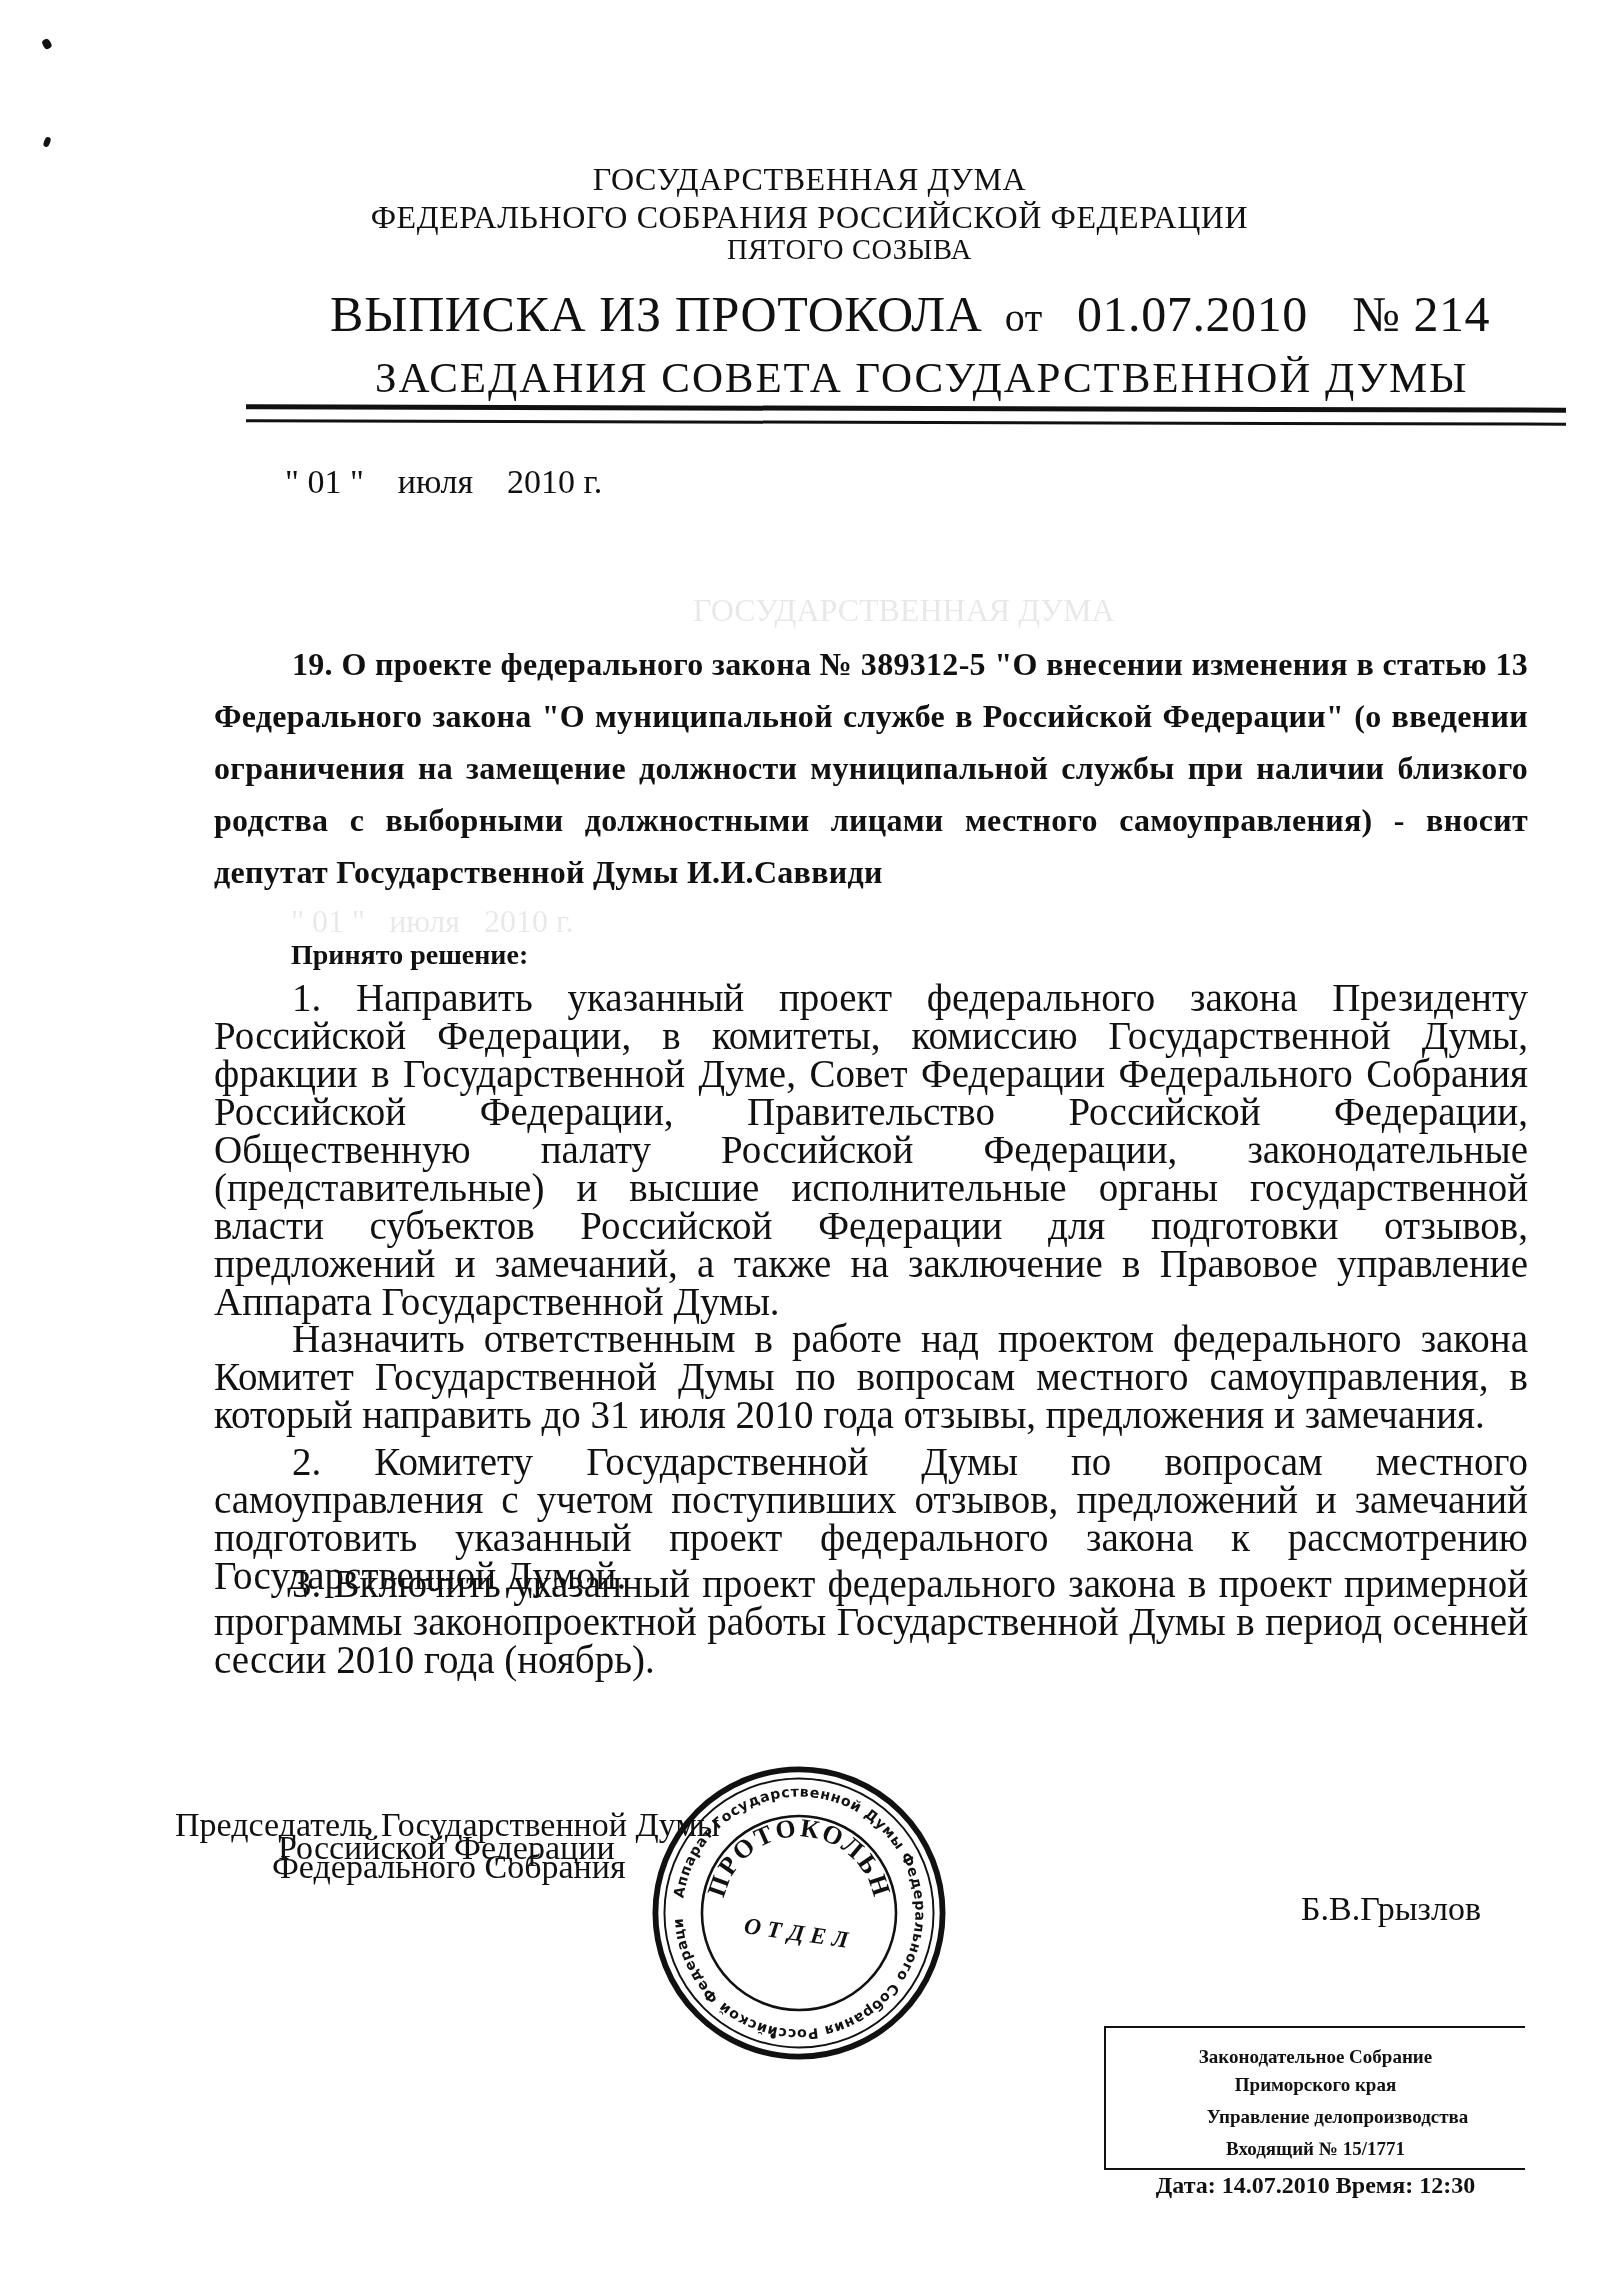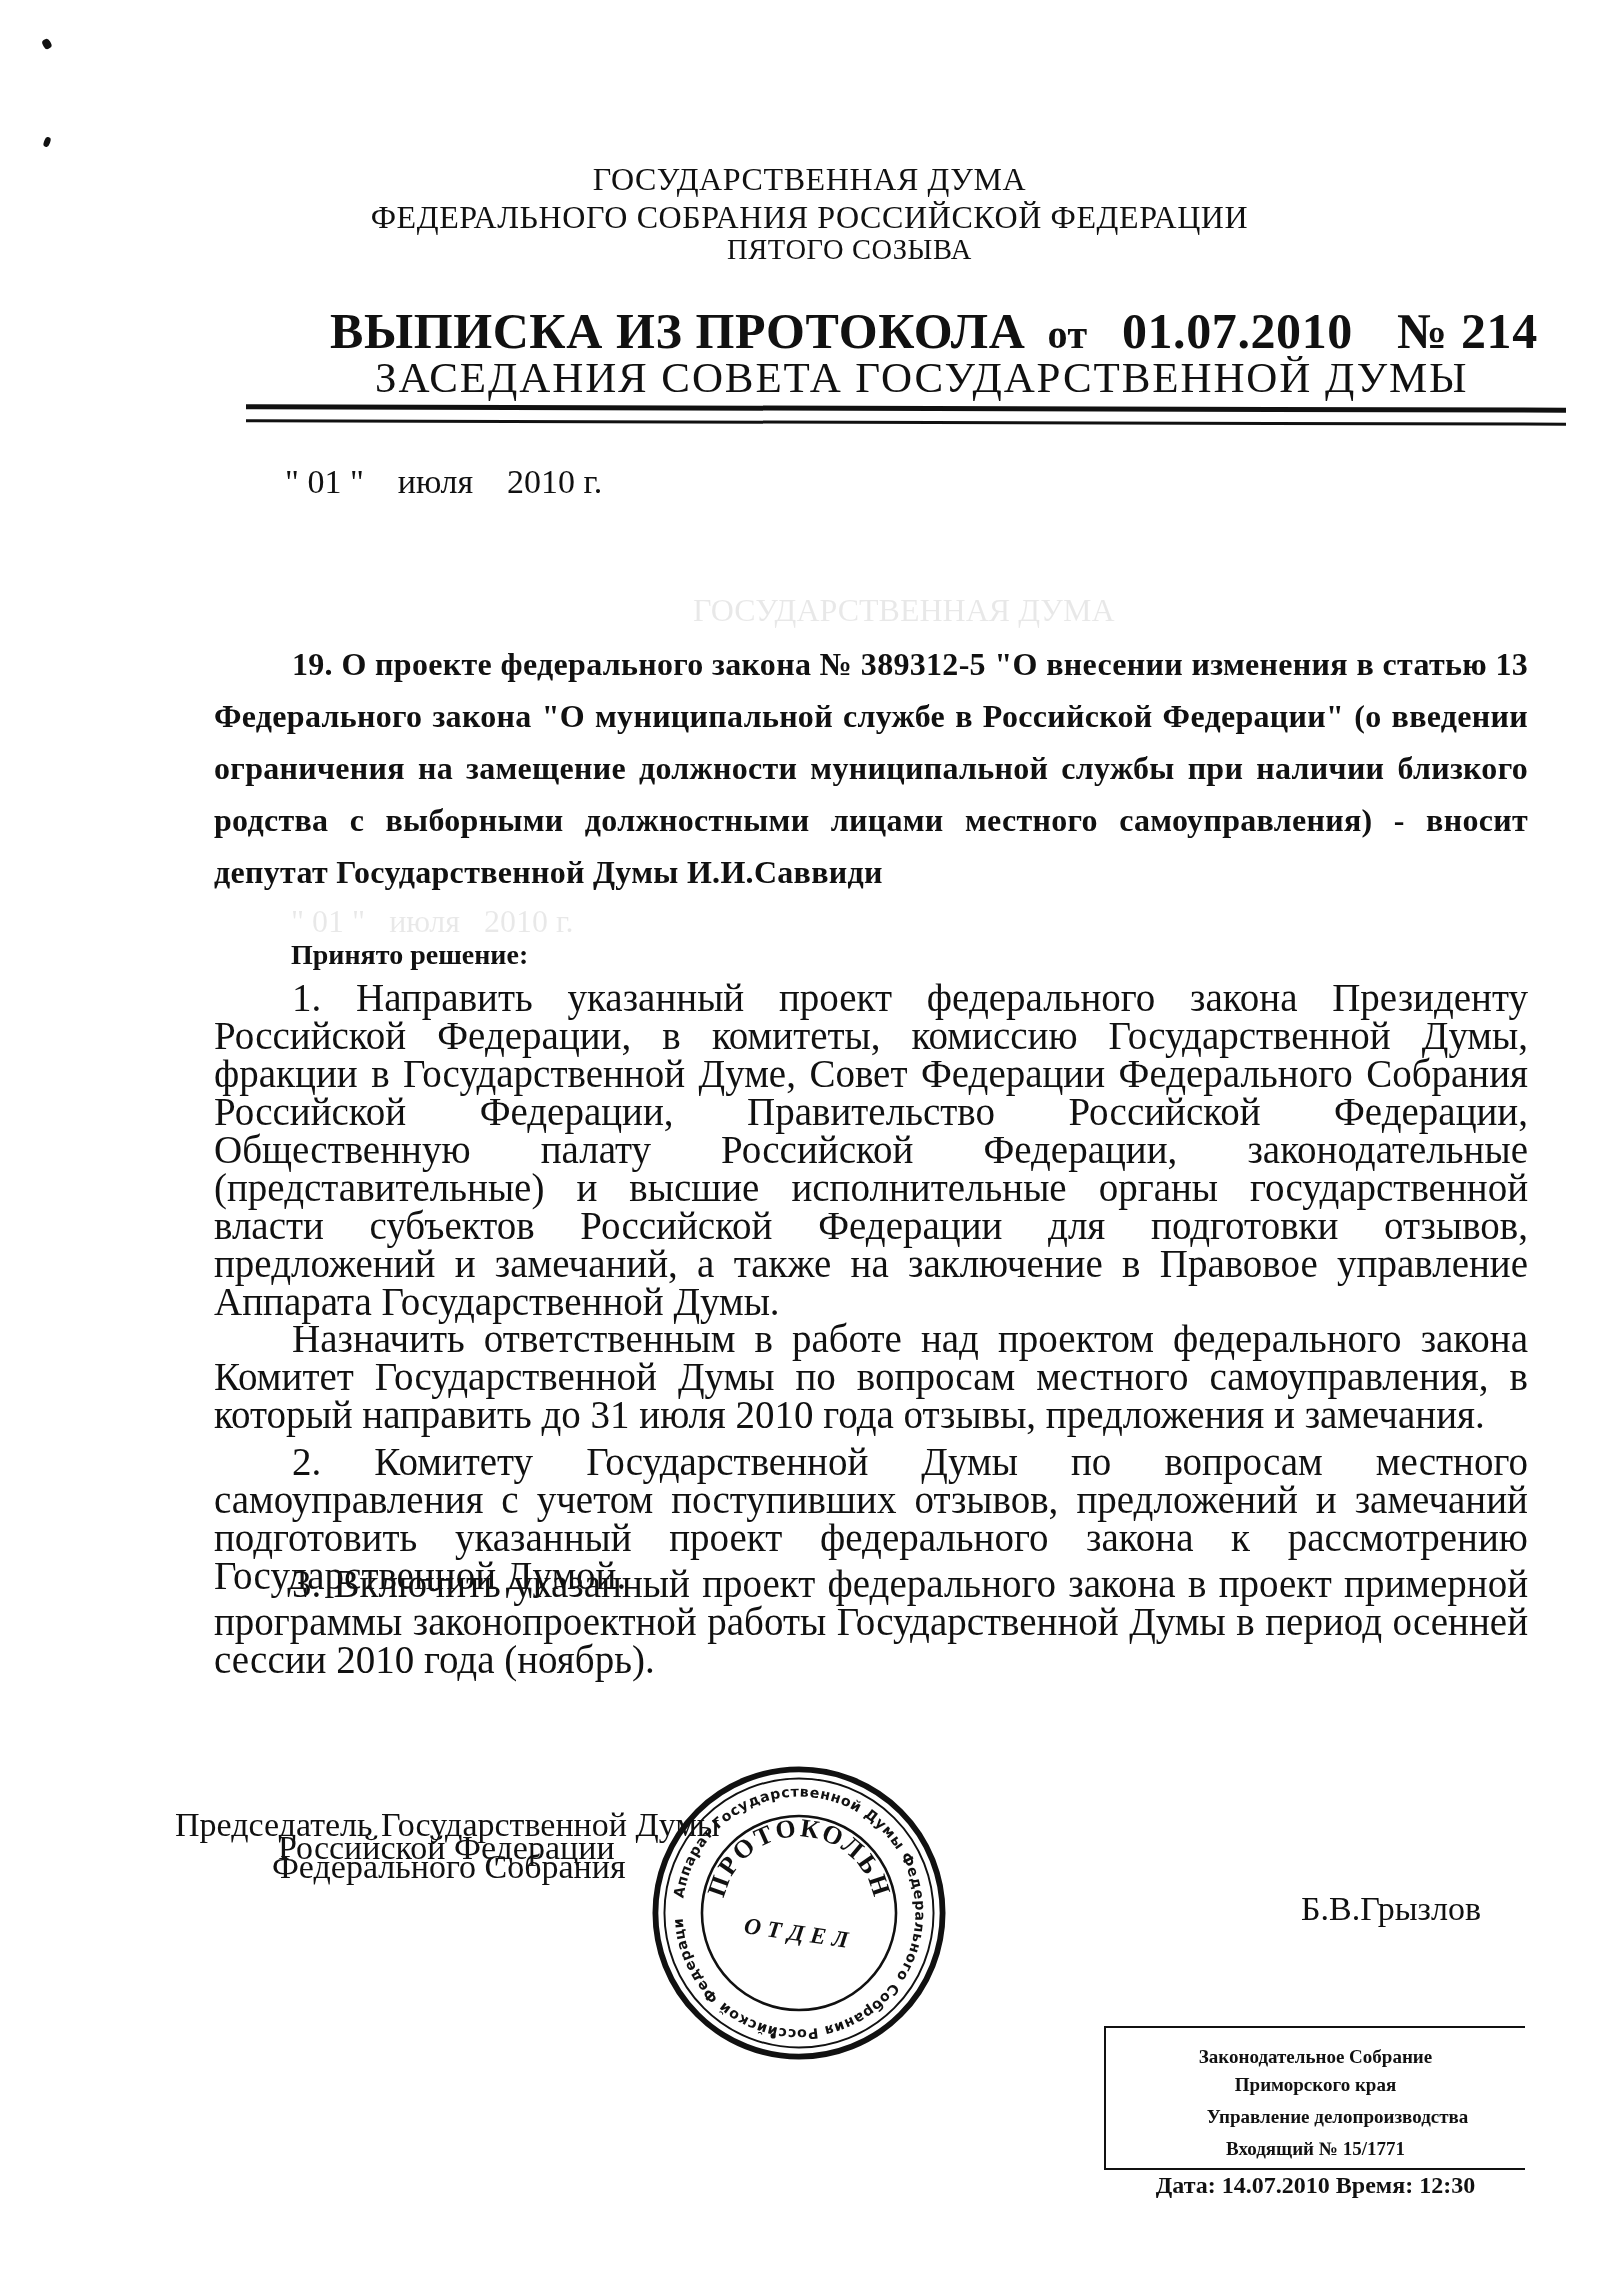--- a/index.html
+++ b/index.html
@@ -1,20 +1,20 @@
 <!DOCTYPE html>
 <html style="font-size:10.4px"><head>
 <meta charset="utf-8">
 <style>
   html, body { margin:0; padding:0; background:#ffffff; }
   body { width:1619px; height:2273px; position:relative; overflow:hidden;
          font-family:"Liberation Serif", "DejaVu Serif", serif; color:#111; }
   .abs { position:absolute; }
   .hdr { left:0; width:1619px; text-align:center; font-size:32px; letter-spacing:0.6px; line-height:1; }
-  .title { left:330px; top:302px; font-size:50px; font-weight:bold; white-space:nowrap; letter-spacing:0.6px; }
+  .title { left:330px; top:285px; font-size:50px; font-weight:normal; white-space:nowrap; letter-spacing:0.6px; }
   .title .sm { font-size:40px; }
   .subtitle { left:375px; top:353px; font-size:43px; letter-spacing:1.9px; white-space:nowrap; }
   .rule1 { left:246px; top:406px; width:1320px; height:5.2px; background:#111; transform:rotate(0.15deg); }
   .rule2 { left:246px; top:421px; width:1320px; height:2.6px; background:#111; transform:rotate(0.15deg); }
   .date { left:285px; top:463px; font-size:34px; white-space:pre; }
   .item-head { left:214px; top:638px; width:1314px; font-size:32px; font-weight:bold; line-height:52px; text-align:justify; text-indent:78px; letter-spacing:0.3px; }
   .decision { left:291px; top:939px; font-size:28px; font-weight:bold; }
   .body-text { left:214px; width:1314px; font-size:39px; line-height:38px; text-align:justify; text-indent:78px; }
   .p1 { top:979px; }
   .p2 { top:1320px; }

